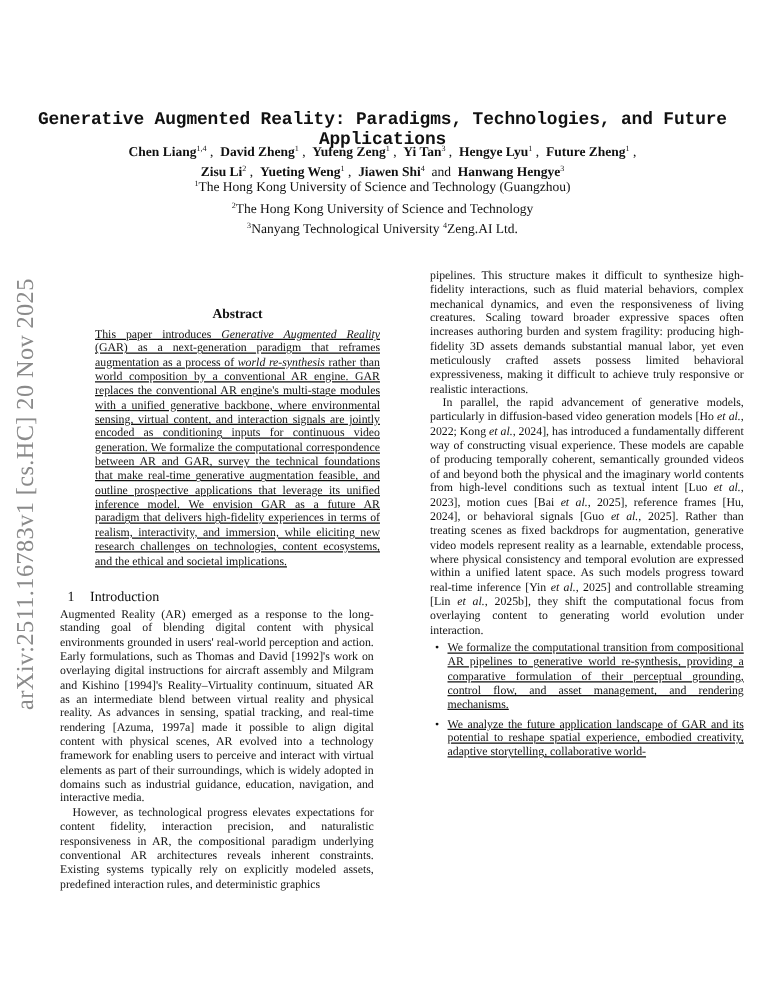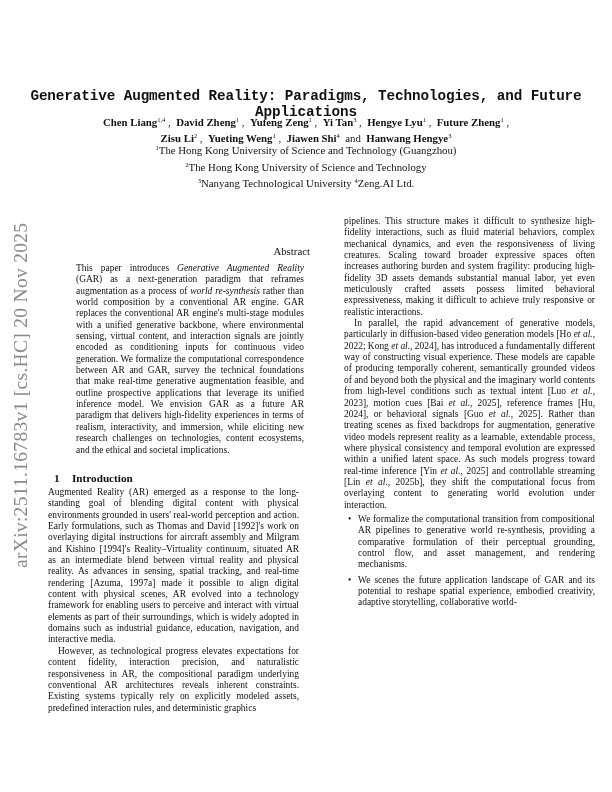--- a/index.html
+++ b/index.html
@@ -17,30 +17,30 @@
              font-size: 10.8px; line-height: 13.6px; }
 
     .arxiv { position: absolute; left: 10px; top: 568px; transform-origin: 0 0;
              transform: rotate(-90deg); font-size: 19.5px; color: #8a8a8a; white-space: nowrap;
              letter-spacing: 0.3px; font-family: "Liberation Serif", serif; }
 
     .col { position: absolute; font-size: 9.45px; line-height: 11.35px; text-align: justify; }
     .col p { margin: 0; }
     .col p.indent { text-indent: 10px; }
 
-    .abs-head { position: absolute; left: 70px; top: 245px; width: 240px; text-align: right;
-                font-weight: normal; font-size: 10.8px; }
-    .abs { left: 76px; top: 263px; width: 228px; }
+    .abs-head { position: absolute; left: 70px; top: 245px; width: 240px; text-align: center;
+                font-weight: bold; font-size: 10.8px; }
+    .abs { left: 76px; top: 263px; width: 228px; text-decoration: underline; }
 
-    .sec-head { position: absolute; left: 54px; top: 472px; font-weight: bold; font-size: 11.2px; }
+    .sec-head { position: absolute; left: 54px; top: 472px; font-weight: normal; font-size: 11.2px; }
     .sec-head .num { display: inline-block; width: 18px; }
     .intro { left: 48px; top: 487px; width: 251px; }
 
     .right { left: 317px; top: 216px; width: 251px; margin-left: 27px; }
-    ul.contrib { margin: 3px 0 0 0; padding: 0 0 0 14px; list-style: none; }
+    ul.contrib { margin: 3px 0 0 0; padding: 0 0 0 14px; list-style: none; text-decoration: underline; }
     ul.contrib li { position: relative; margin-bottom: 4px; }
     ul.contrib li::before { content: "\2022"; position: absolute; left: -10px; top: 0; }
     i { font-style: italic; }
   </style>
 </head>
 <body>
 
 <div class="page">
 
   <div class="arxiv">arXiv:2511.16783v1  [cs.HC]  20 Nov 2025</div>
@@ -82,17 +82,17 @@
   <div class="col intro">
     <p>Augmented Reality (AR) emerged as a response to the long-standing goal of blending digital content with physical environments grounded in users' real-world perception and action. Early formulations, such as Thomas and David [1992]'s work on overlaying digital instructions for aircraft assembly and Milgram and Kishino [1994]'s Reality–Virtuality continuum, situated AR as an intermediate blend between virtual reality and physical reality.  As advances in sensing, spatial tracking, and real-time rendering [Azuma, 1997a] made it possible to align digital content with physical scenes, AR evolved into a technology framework for enabling users to perceive and interact with virtual elements as part of their surroundings, which is widely adopted in domains such as industrial guidance, education, navigation, and interactive media.</p>
     <p class="indent">However, as technological progress elevates expectations for content fidelity, interaction precision, and naturalistic responsiveness in AR, the compositional paradigm underlying conventional AR architectures reveals inherent constraints. Existing systems typically rely on explicitly modeled assets, predefined interaction rules, and deterministic graphics</p>
   </div>
 
   <div class="col right">
     <p>pipelines. This structure makes it difficult to synthesize high-fidelity interactions, such as fluid material behaviors, complex mechanical dynamics, and even the responsiveness of living creatures.  Scaling toward broader expressive spaces often increases authoring burden and system fragility: producing high-fidelity 3D assets demands substantial manual labor, yet even meticulously crafted assets possess limited behavioral expressiveness, making it difficult to achieve truly responsive or realistic interactions.</p>
     <p class="indent"><span>In parallel, the rapid advancement of generative models, particularly in diffusion-based video generation models [Ho </span><i>et al.</i><span>, 2022; Kong </span><i>et al.</i><span>, 2024], has introduced a fundamentally different way of constructing visual experience.  These models are capable of producing temporally coherent, semantically grounded videos of and beyond both the physical and the imaginary world contents from high-level conditions such as textual intent [Luo </span><i>et al.</i><span>, 2023], motion cues [Bai </span><i>et al.</i><span>, 2025], reference frames [Hu, 2024], or behavioral signals [Guo </span><i>et al.</i><span>, 2025].  Rather than treating scenes as fixed backdrops for augmentation, generative video models represent reality as a learnable, extendable process, where physical consistency and temporal evolution are expressed within a unified latent space.  As such models progress toward real-time inference [Yin </span><i>et al.</i><span>, 2025] and controllable streaming [Lin </span><i>et al.</i><span>, 2025b], they shift the computational focus from overlaying content to generating world evolution under interaction.</span></p>
     <ul class="contrib">
       <li>We formalize the computational transition from compositional AR pipelines to generative world re-synthesis, providing a comparative formulation of their perceptual grounding, control flow, and asset management, and rendering mechanisms.</li>
-      <li>We scenes the future application landscape of GAR and its potential to reshape spatial experience, embodied creativity, adaptive storytelling, collaborative world-</li>
+      <li>We analyze the future application landscape of GAR and its potential to reshape spatial experience, embodied creativity, adaptive storytelling, collaborative world-</li>
     </ul>
   </div>
 
 </div>
 
 </body></html>

